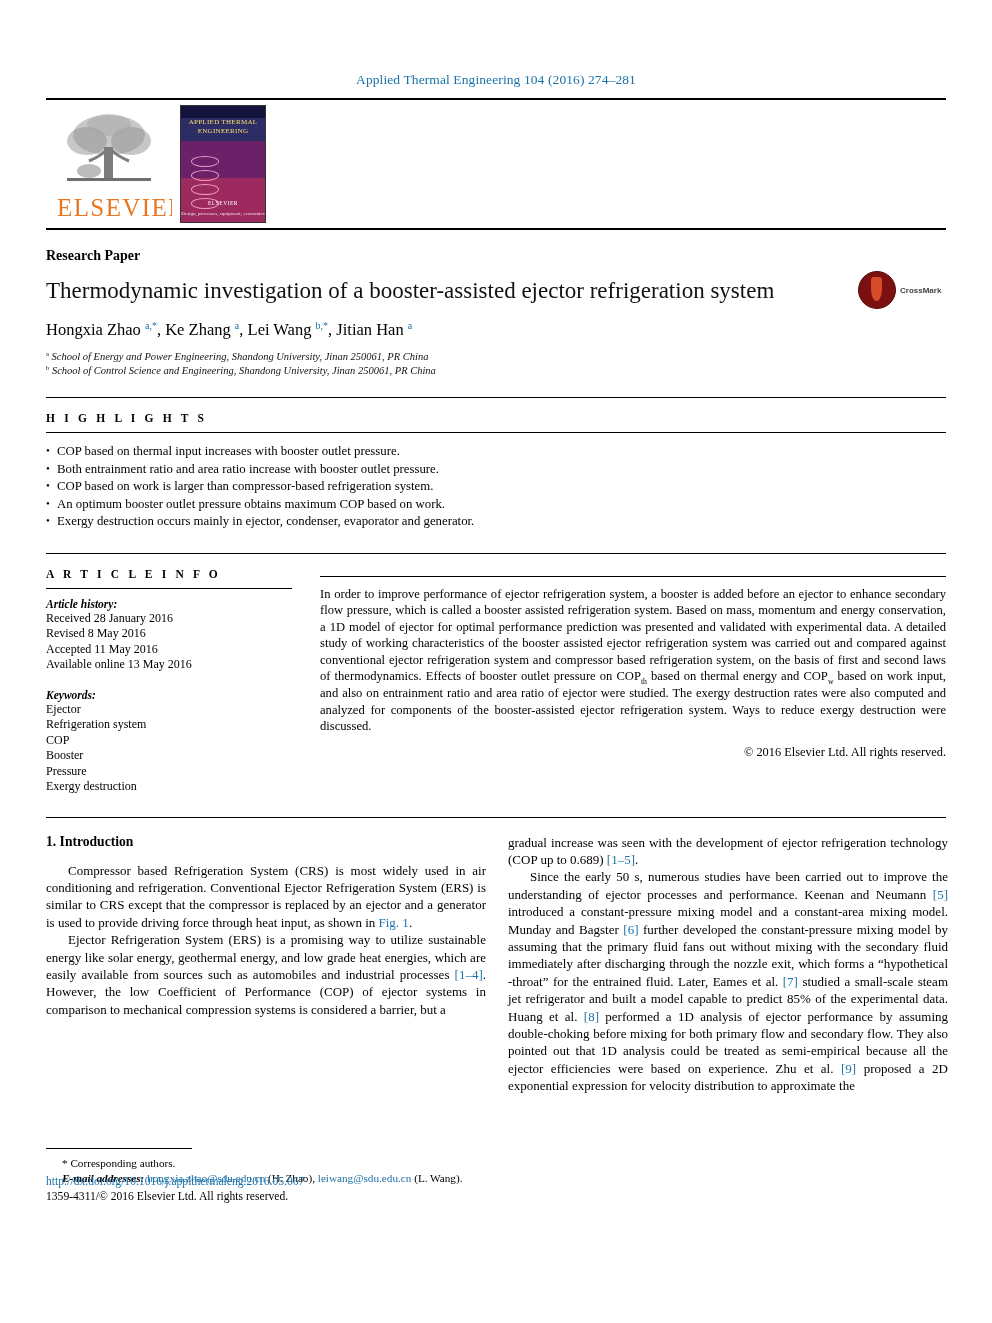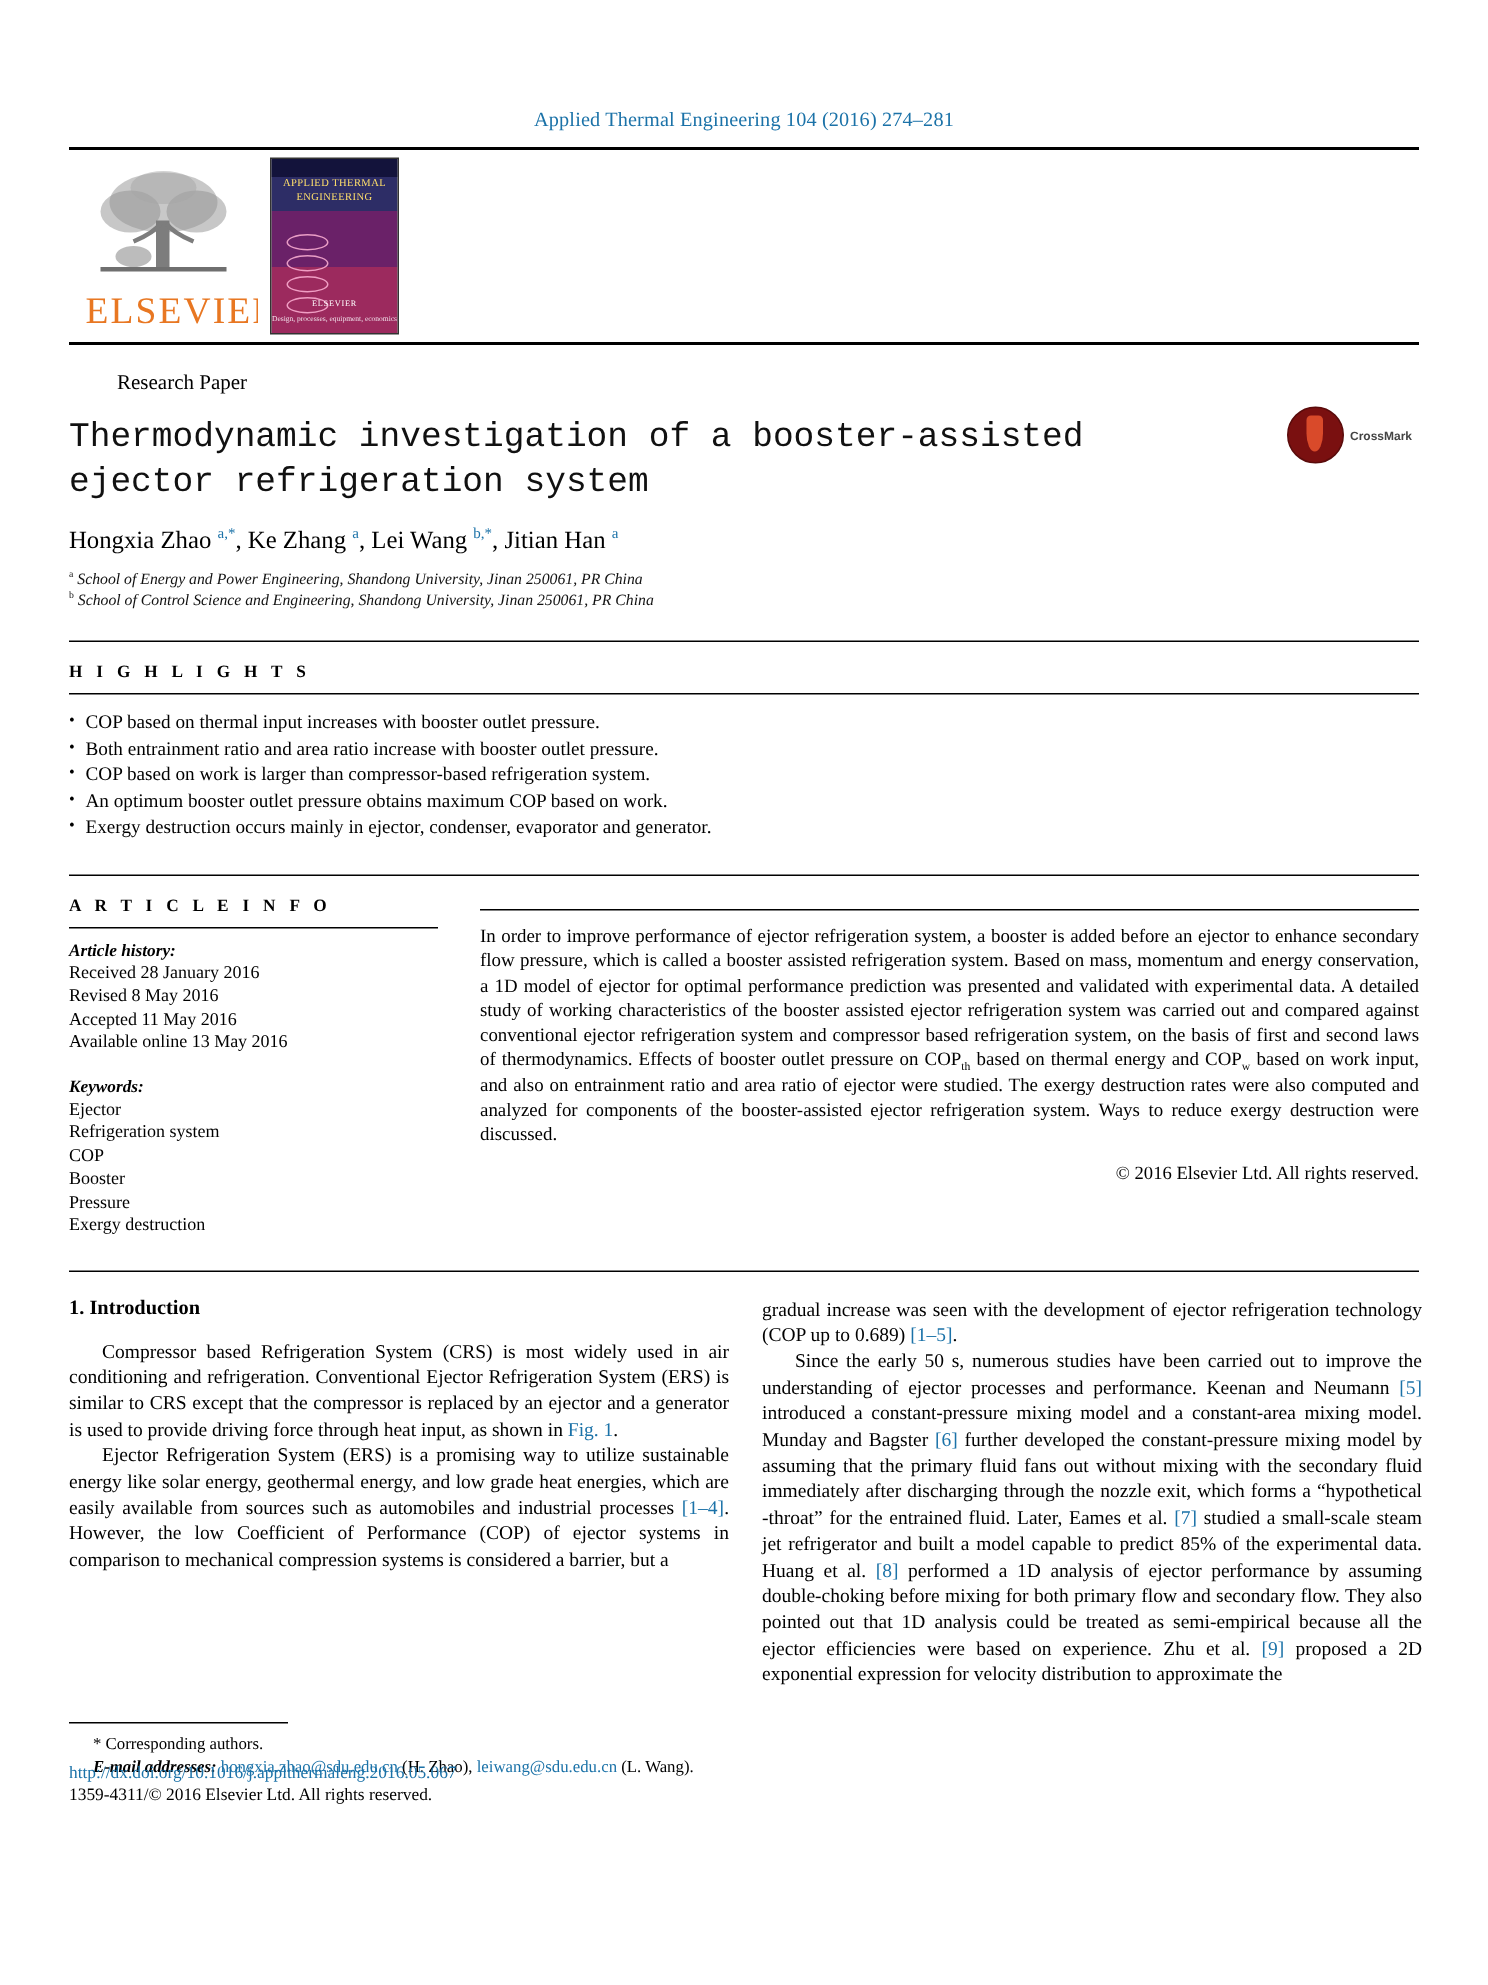--- a/index.html
+++ b/index.html
@@ -137,29 +137,28 @@
     position: absolute; bottom: 16px; left: 0; right: 0;
     text-align: center; color: #fff; font-size: 5.5px; letter-spacing: .5px;
   }
   
   .title-block {
     margin: 18px 46px 0 46px;
     position: relative;
   }
   .section-kind {
     font-size: 14px;
-    font-weight: normal;
+    font-weight: bold;
     font-family: "Liberation Serif", serif;
     margin-bottom: 12px;
-    margin-left: 32px;
   }
   .paper-title {
     font-size: 23px;
     line-height: 30px;
-    font-family: Liberation Mono, monospace;
+    font-family: Liberation Serif, serif;
     color: #111;
     max-width: 760px;
     margin: 0 0 14px 0;
     font-weight: normal;
   }
   .crossmark {
     position: absolute;
     right: 0;
     top: 22px;
     width: 88px;

